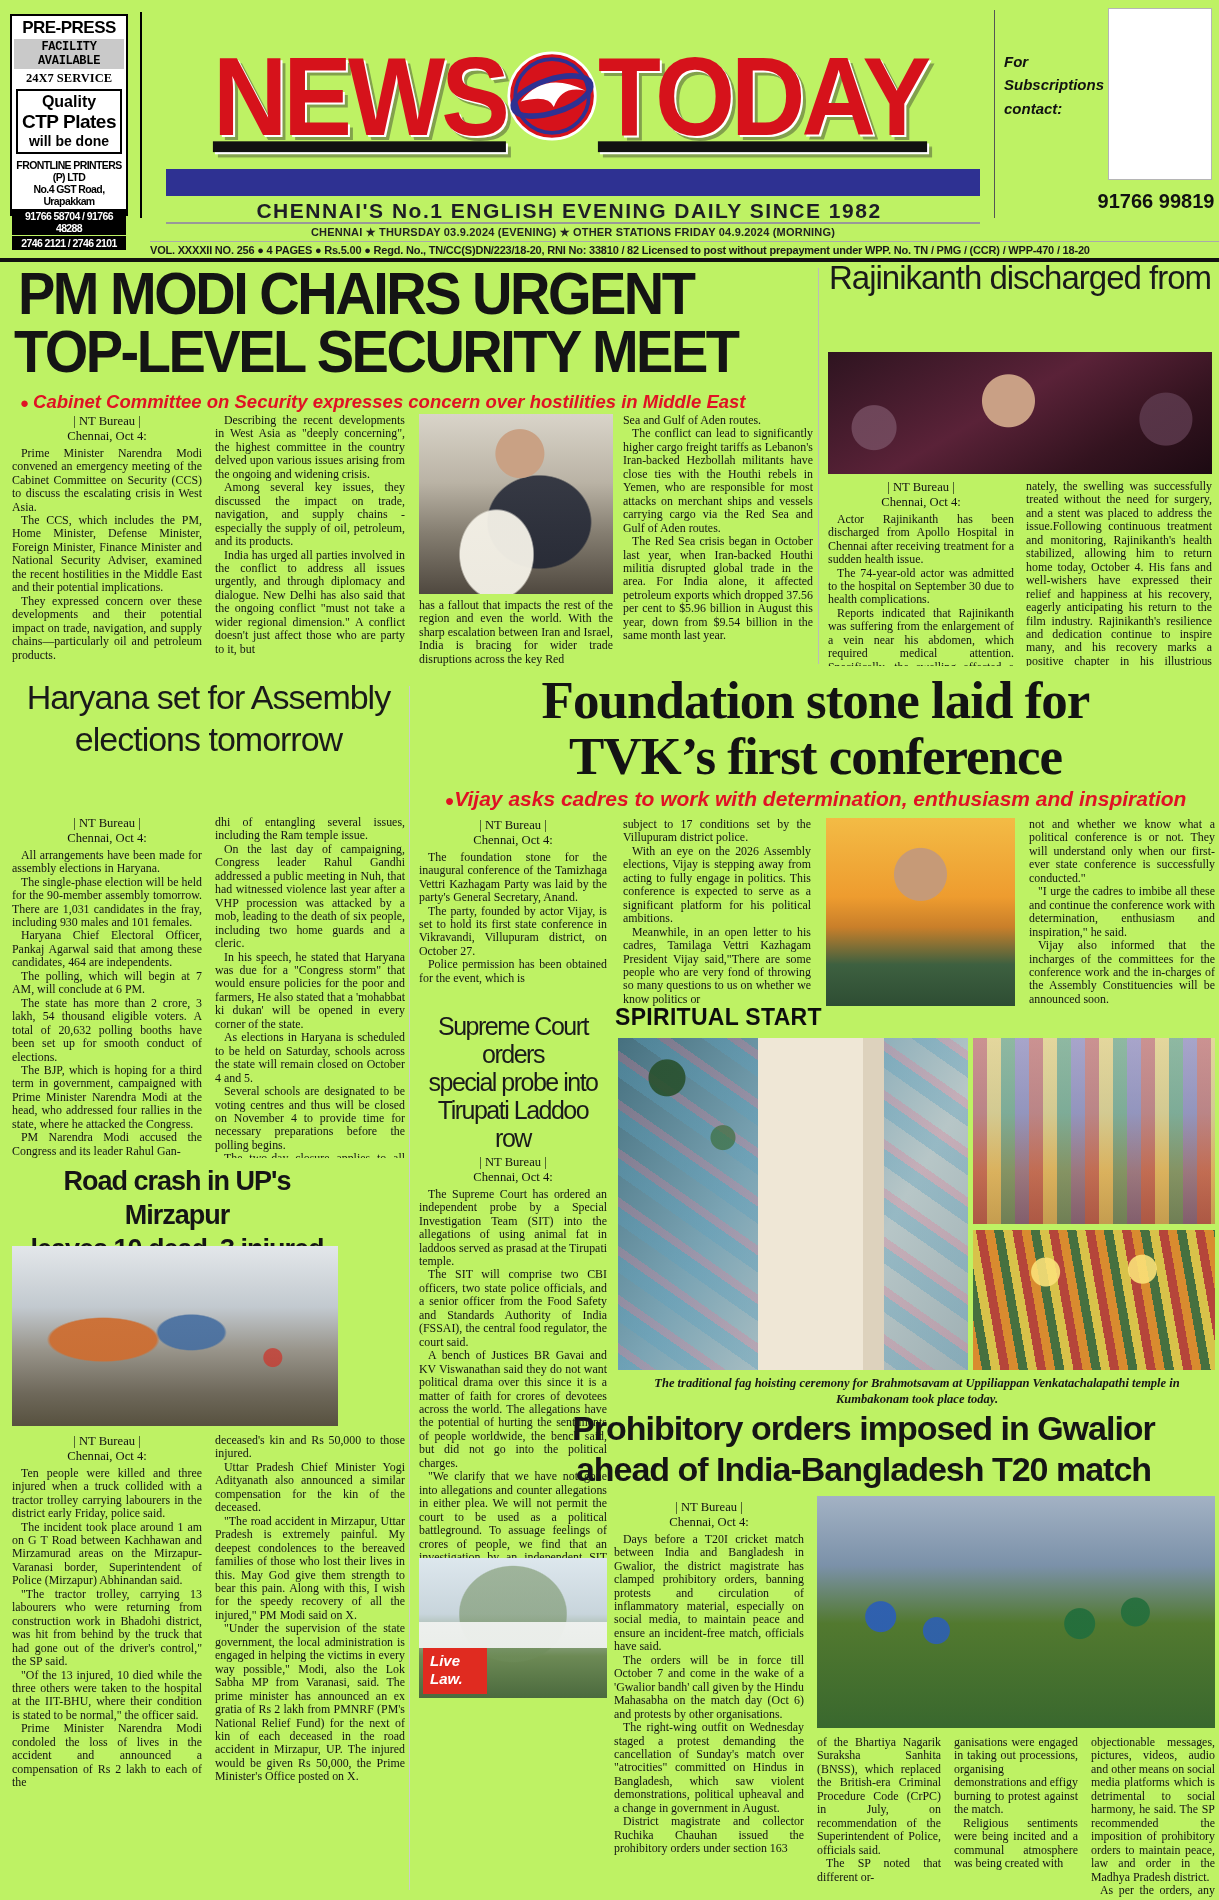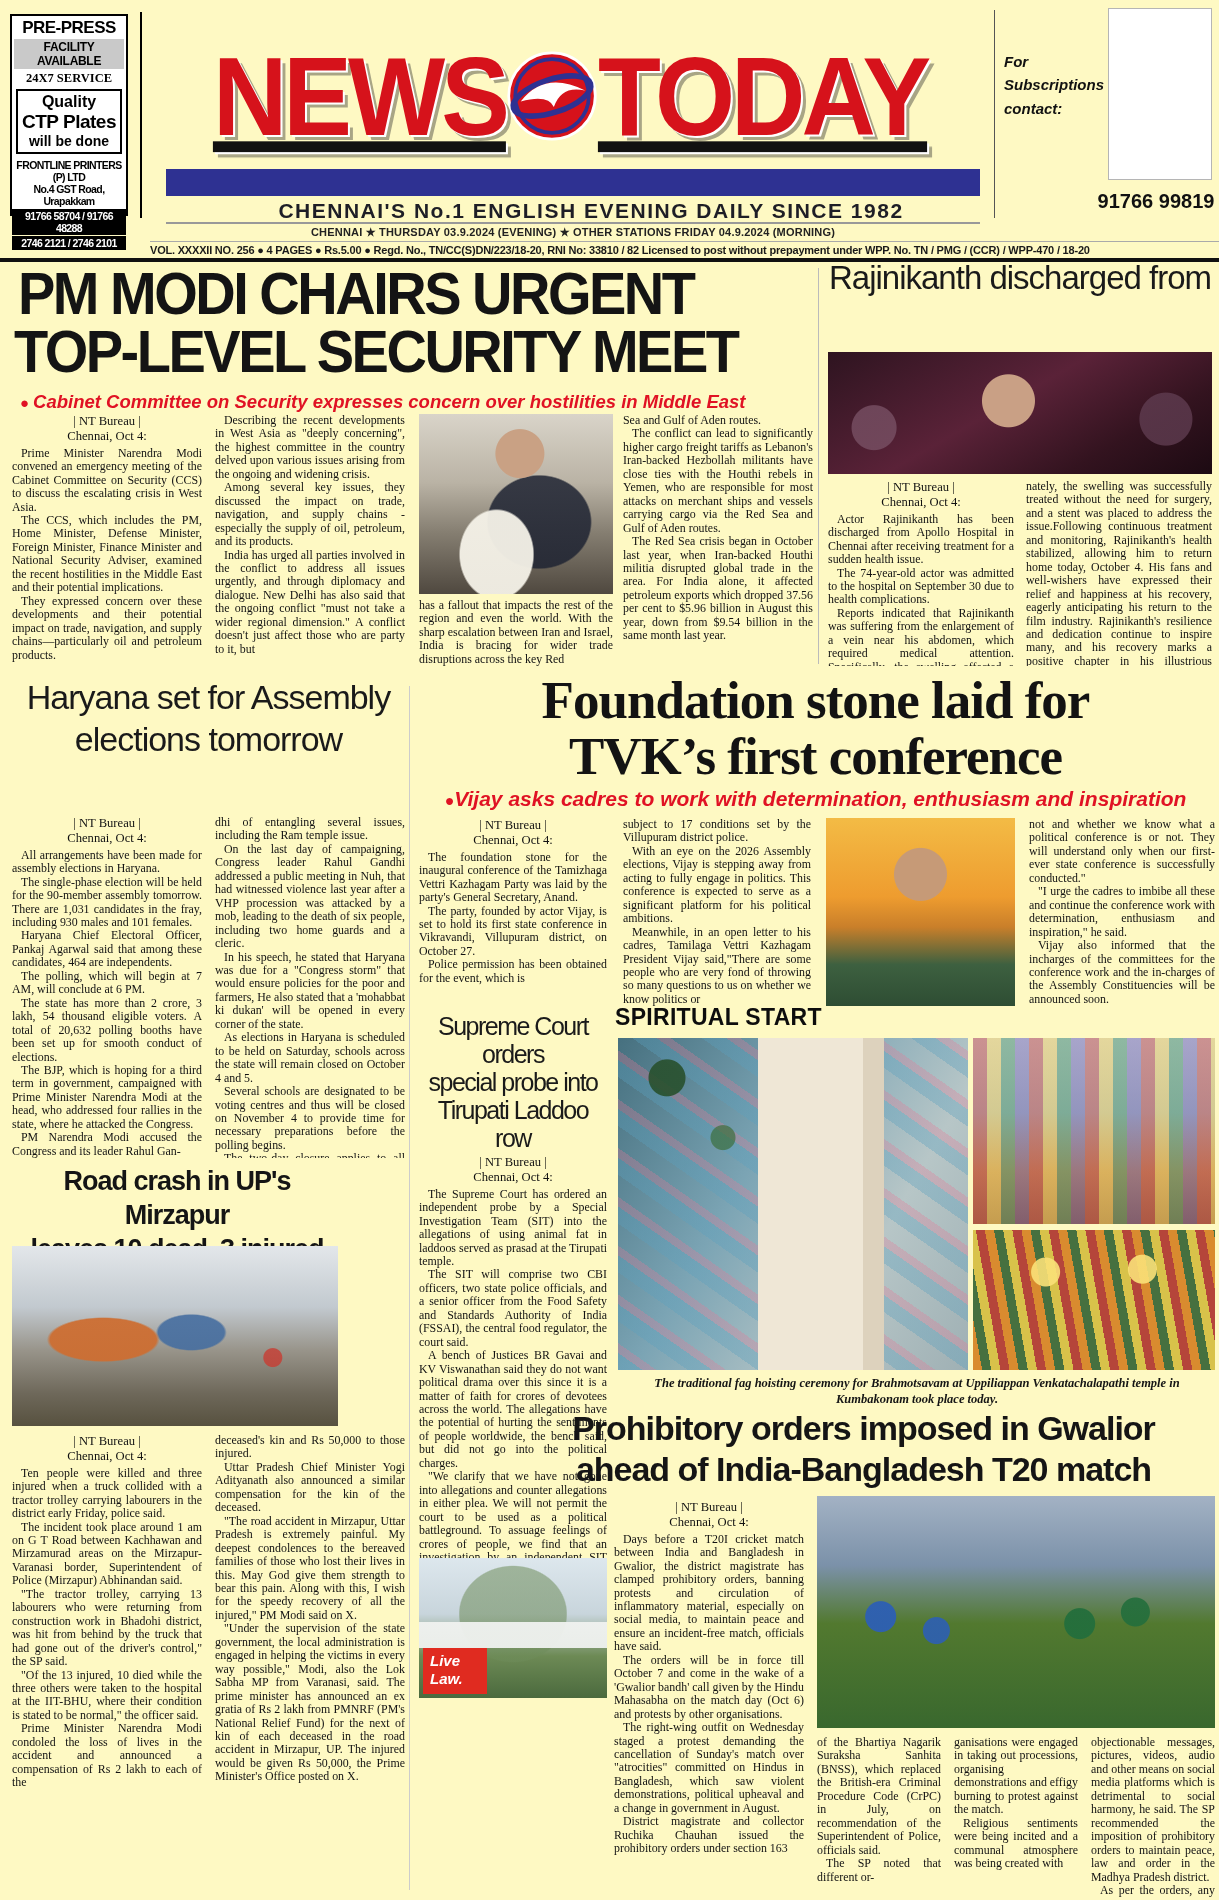--- a/index.html
+++ b/index.html
@@ -1,31 +1,31 @@
 <!DOCTYPE html>
 <html><head>
 <meta charset="utf-8">
 <style>
   * { box-sizing: border-box; margin: 0; padding: 0; }
   html,body { background:#e8e8e8; }
   .page {
     position:relative; width:1219px; height:1900px; margin:0 auto;
-    background:#fef9c3; overflow:hidden;
+    background:#bef264; overflow:hidden;
     font-family:"Liberation Serif", serif; color:#111;
   }
   .abs { position:absolute; }
   .clip { overflow:hidden; }
 
   
   .prepress {
     border:2px solid #000; background:#fff; text-align:center;
     font-family:"Liberation Sans",sans-serif; font-weight:800; color:#000;
   }
   .pp1 { font-size:17px; letter-spacing:-0.5px; padding-top:2px; }
-  .pp2 { font-size:12px; background:#c9c9c9; margin:1px 2px; padding:1px 0; letter-spacing:-0.3px; }
+  .pp2 { font-size:12px; background:#c9c9c9; margin:1px 2px; padding:1px 0; letter-spacing:-0.3px;font-family:Liberation Mono, monospace; }
   .pp3 { font-size:12.5px; padding:1px 0 3px;font-family:Liberation Serif, serif; }
   .ppbox { border:2px solid #000; margin:0 4px 3px; padding:2px 0 3px; }
   .pp4 { font-size:16px; }
   .pp5 { font-size:19px; letter-spacing:-0.5px; }
   .pp6 { font-size:14px; }
   .pp7 { font-size:10.5px; letter-spacing:-0.6px; padding-top:2px; }
   .pp8 { font-size:10.5px; letter-spacing:-0.6px; }
   .pp9, .pp10 { font-size:10.5px; letter-spacing:-0.6px; background:#000; color:#fff; margin-top:2px; padding:1px 0; }
   .pp10 { margin-top:1px; }
 
@@ -187,21 +187,21 @@
           <circle cx="50" cy="50" r="47" fill="#d6121b" stroke="#fff" stroke-width="3"></circle>
           <ellipse cx="50" cy="50" rx="44" ry="18" fill="none" stroke="#2e3192" stroke-width="6" transform="rotate(-18 50 50)"></ellipse>
           <circle cx="50" cy="50" r="40" fill="none" stroke="#2e3192" stroke-width="4"></circle>
           <path d="M16 56 Q42 22 86 44 Q60 38 52 62 Q46 48 16 56 Z" fill="#ffffff"></path>
         </svg>
       </span>
       <span class="brandword">TODAY</span>
     </div>
 
     <div class="abs bluebar" style="left:166px;top:169px;width:814px;height:27px;"></div>
-    <div class="abs tagline" style="left:184px;top:199px;width:814px;">CHENNAI'S No.1 ENGLISH EVENING DAILY SINCE 1982</div>
+    <div class="abs tagline" style="left:162px;top:199px;width:814px;">CHENNAI'S No.1 ENGLISH EVENING DAILY SINCE 1982</div>
     <div class="abs hrule" style="left:166px;top:222px;width:814px;height:2px;background:#999;"></div>
     <div class="abs dateline" style="left:166px;top:226px;width:814px;">CHENNAI ★ THURSDAY 03.9.2024 (EVENING) ★ OTHER STATIONS FRIDAY 04.9.2024 (MORNING)</div>
 
     <div class="abs vrule" style="left:994px;top:10px;height:208px;"></div>
     <div class="abs subscr" style="left:1004px;top:42px;width:90px;margin-top:8px;">
       <div>For</div>
       <div>Subscriptions</div>
       <div>contact:</div>
     </div>
     <div class="abs graybox" style="left:1108px;top:8px;width:104px;height:172px;"></div>

